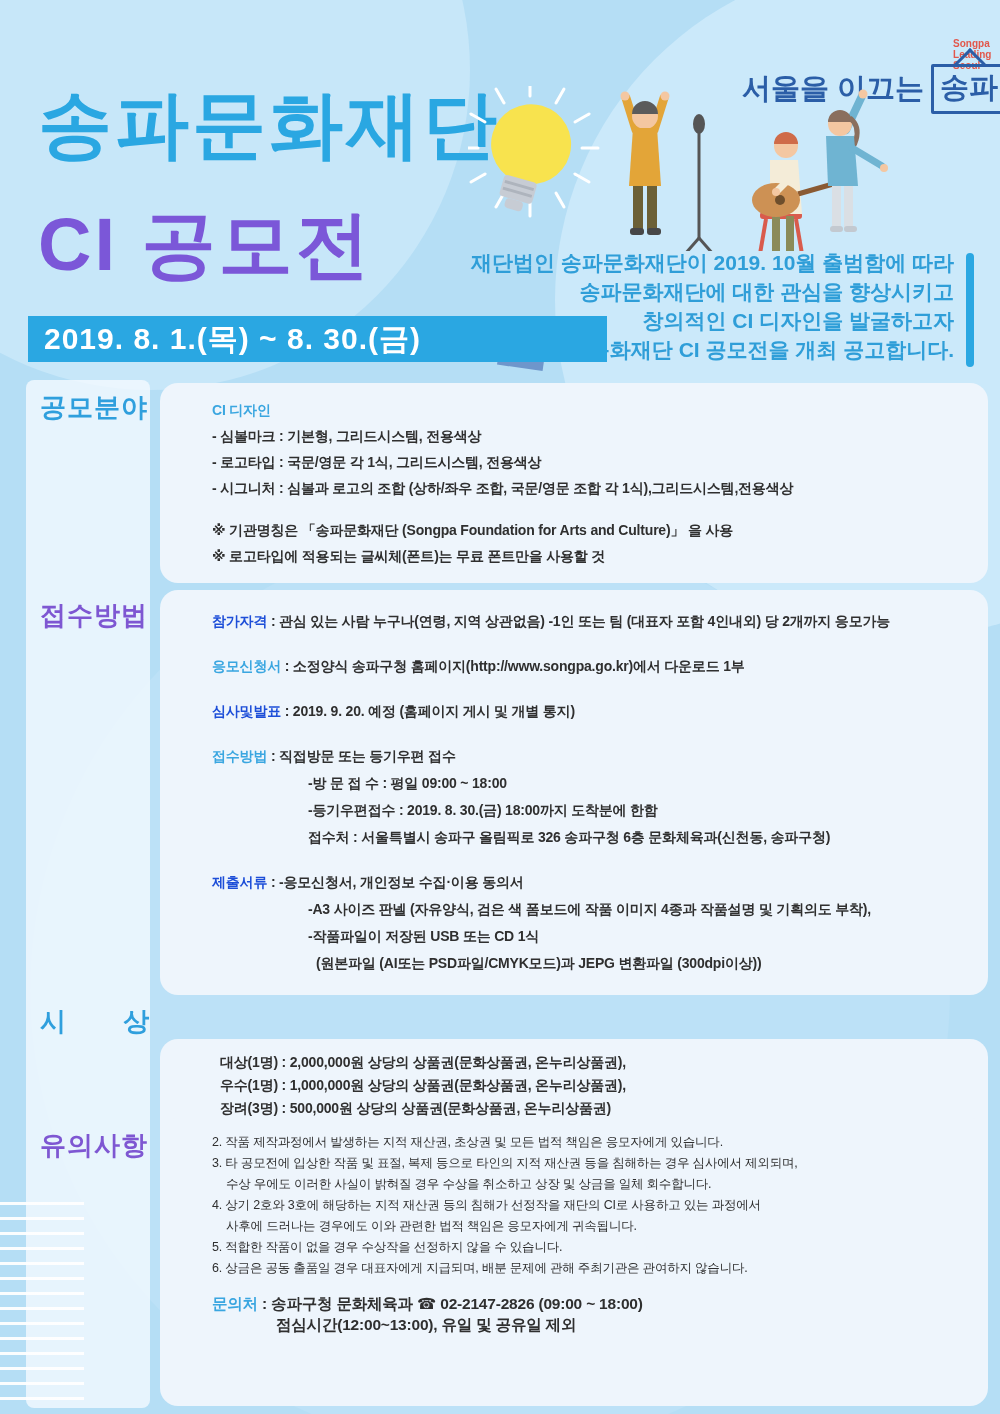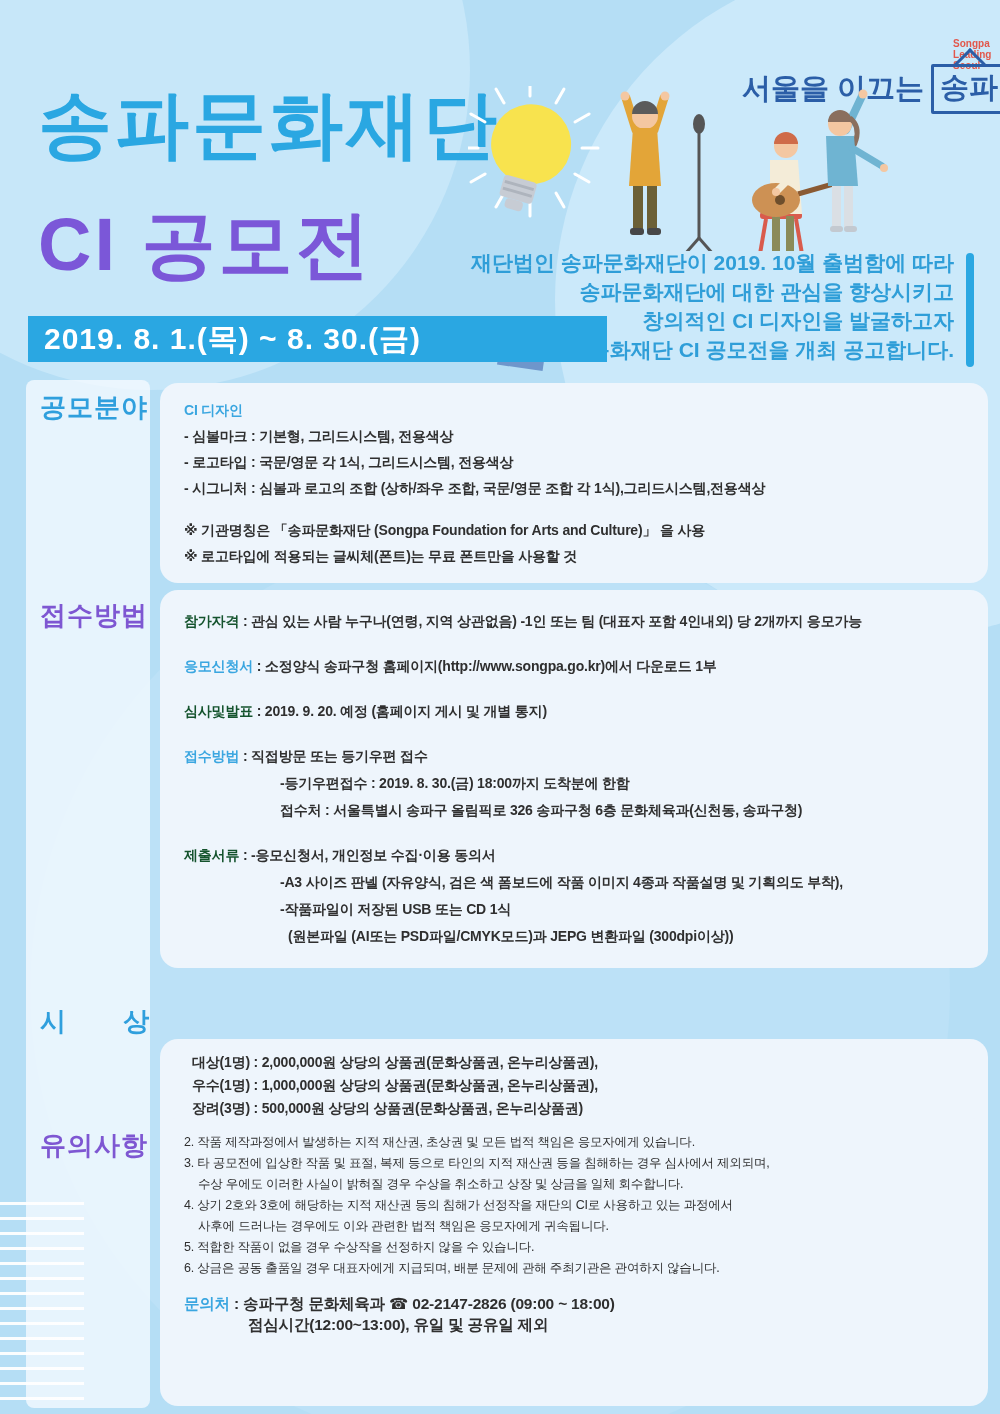--- a/index.html
+++ b/index.html
@@ -28,28 +28,28 @@
   .label-panel{position:absolute;left:26px;top:380px;width:124px;height:1028px;background:rgba(245,250,255,.78);border-radius:8px;}
   .sec-h{position:absolute;left:40px;font-size:26px;font-weight:700;letter-spacing:1px;z-index:3;}
   .h-blue{color:#2f9fdd}.h-purple{color:#7e57d2}
   #h0{top:390px}#h1{top:598px}#h2{top:1004px;letter-spacing:2.2em;}#h3{top:1128px}
   .box{position:absolute;left:160px;width:828px;background:#eef5fc;border-radius:18px;
        box-sizing:border-box;z-index:2;font-weight:700;}
   #box0{top:383px;padding:14px 24px;font-size:14px;}
   #box1{top:590px;padding:18px 24px;font-size:14px;}
   #box2{top:1039px;padding:12px 32px;font-size:14px;}
   #box3{top:1118px;padding:14px 24px;font-size:12.5px;font-weight:400;min-height:288px;}
-  .line{white-space:nowrap;line-height:26px;letter-spacing:-0.2px;}
+  .line{white-space:nowrap;line-height:26px;letter-spacing:-0.2px;margin-left:28px;}
   #box1 .line{line-height:27px;}
   #box2 .line{line-height:23px;}
   #box3 .line{line-height:21px;}
   .gap{margin-top:18px;}
   #box0 .gap{margin-top:16px;}
   #box3 .gap{margin-top:14px;}
-  .c-blue{color:#3aa6e0}.c-purple{color:#14532d}
+  .c-blue{color:#3aa6e0}.c-purple{color:#1d4ed8}
   .sz-md{font-size:19px;}
   .sz-lg{font-size:15.5px;font-weight:700;line-height:26px;}
   .stripes{position:absolute;left:0;top:1202px;width:84px;height:208px;z-index:4;
     background:repeating-linear-gradient(to bottom,rgba(255,255,255,.95) 0 3px,rgba(255,255,255,0) 3px 15px);}
   .hero-svg{position:absolute;left:468px;top:86px;width:440px;height:165px;z-index:2;}
 </style>
 </head>
 <body>
 
 <div class="page">
@@ -170,20 +170,21 @@
       <div class="line"><span>- 시그니처 : 심볼과 로고의 조합 (상하/좌우 조합, 국문/영문 조합 각 1식),그리드시스템,전용색상</span></div>
       <div class="line gap"><span>※ 기관명칭은 「송파문화재단 (Songpa Foundation for Arts and Culture)」 을 사용</span></div>
       <div class="line"><span>※ 로고타입에 적용되는 글씨체(폰트)는 무료 폰트만을 사용할 것</span></div>
     </div>
   <div class="box" id="box1">
 
   <div class="line"><span class="lbl c-purple">참가자격</span><span> : 관심 있는 사람 누구나(연령, 지역 상관없음) -1인 또는 팀 (대표자 포함 4인내외) 당 2개까지 응모가능</span></div>
       <div class="line gap"><span class="lbl c-blue">응모신청서</span><span> : 소정양식 송파구청 홈페이지(http://www.songpa.go.kr)에서 다운로드 1부</span></div>
       <div class="line gap"><span class="lbl c-purple">심사및발표</span><span> : 2019. 9. 20. 예정 (홈페이지 게시 및 개별 통지)</span></div>
       <div class="line gap"><span class="lbl c-blue">접수방법</span><span> : 직접방문 또는 등기우편 접수</span></div>
+      <div class="line" style="padding-left: 96px;"><span>-방 문 접 수 : 평일 09:00 ~ 18:00</span></div>
       <div class="line" style="padding-left: 96px;"><span>-등기우편접수 : 2019. 8. 30.(금) 18:00까지 도착분에 한함</span></div>
       <div class="line" style="padding-left: 96px;"><span>접수처 : 서울특별시 송파구 올림픽로 326 송파구청 6층 문화체육과(신천동, 송파구청)</span></div>
       <div class="line gap"><span class="lbl c-purple">제출서류</span><span> : -응모신청서, 개인정보 수집·이용 동의서</span></div>
       <div class="line" style="padding-left: 96px;"><span>-A3 사이즈 판넬 (자유양식, 검은 색 폼보드에 작품 이미지 4종과 작품설명 및 기획의도 부착),</span></div>
       <div class="line" style="padding-left: 96px;"><span>-작품파일이 저장된 USB 또는 CD 1식</span></div>
       <div class="line" style="padding-left: 104px;"><span>(원본파일 (AI또는 PSD파일/CMYK모드)과 JEPG 변환파일 (300dpi이상))</span></div>
     </div>
   <div class="box" id="box2">
 
   <div class="line"><span>대상(1명) : 2,000,000원 상당의 상품권(문화상품권, 온누리상품권),</span></div>

